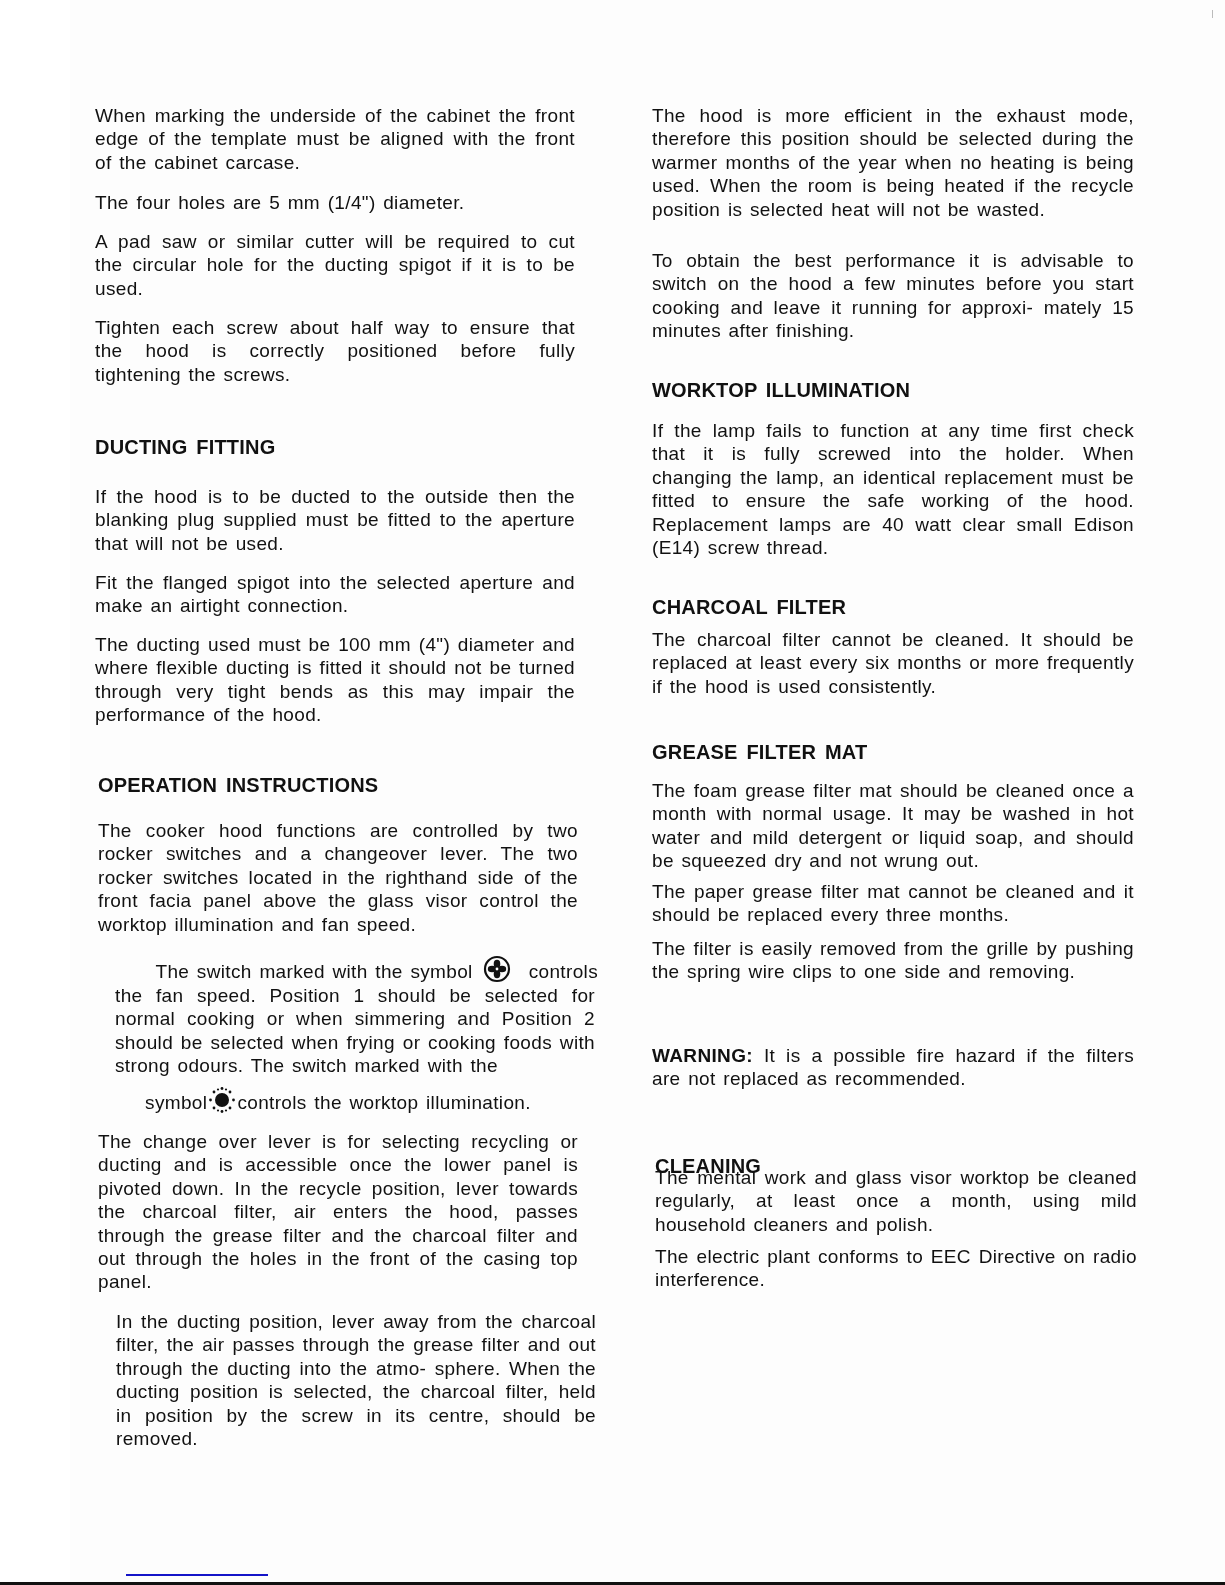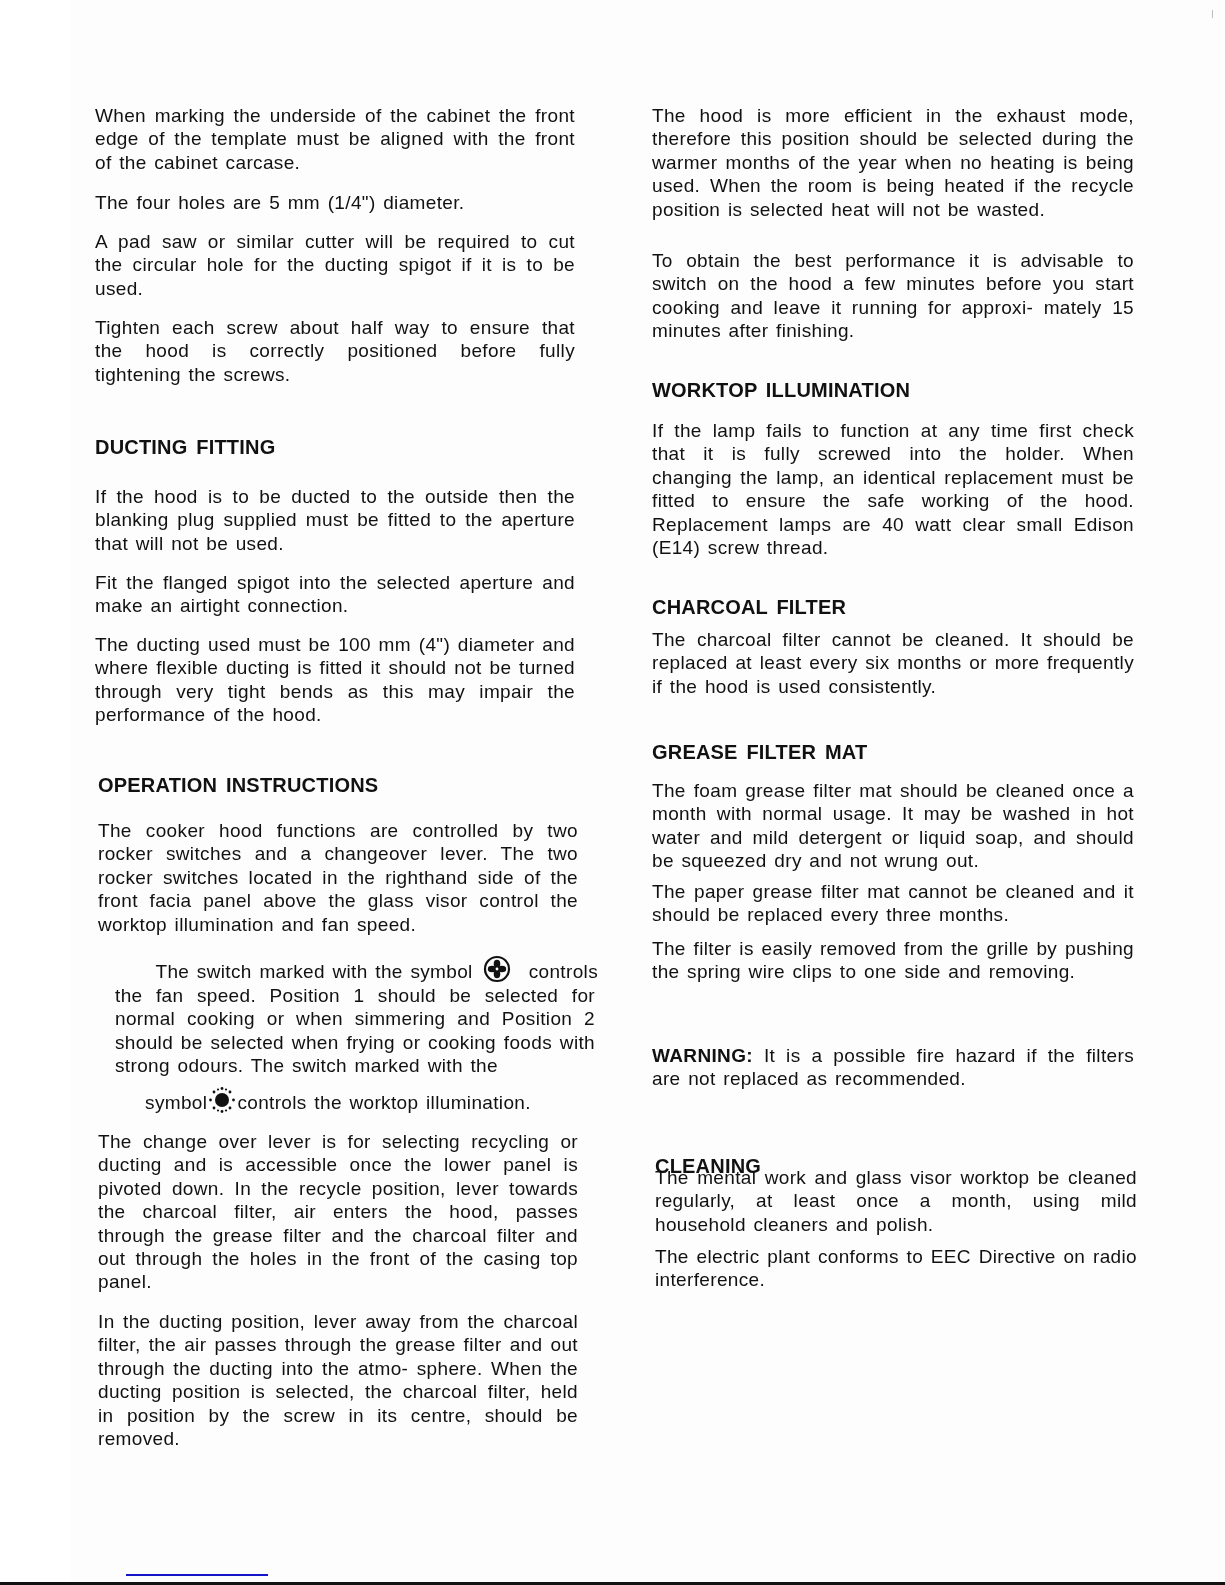--- a/index.html
+++ b/index.html
@@ -85,21 +85,21 @@
             <circle cx="19" cy="4.5" r="1.1"></circle>
           <circle cx="11" cy="25.5" r="1.1"></circle>
             <circle cx="19" cy="25.5" r="1.1"></circle>
         </g>
       </svg>
     </span>
     <span>controls the worktop illumination.</span>
   </div>
 
   <p class="p" style="top:1130px;left:3px">The change over lever is for selecting recycling or ducting and is accessible once the lower panel is pivoted down. In the recycle position, lever towards the charcoal filter, air enters the hood, passes through the grease filter and the charcoal filter and out through the holes in the front of the casing top panel.</p>
-  <p class="p" style="top:1310px;left:3px">In the ducting position, lever away from the charcoal filter, the air passes through the grease filter and out through the ducting into the atmo- sphere. When the ducting position is selected, the charcoal filter, held in position by the screw in its centre, should be removed.</p>
+  <p class="p" style="top:1310px;left:21px">In the ducting position, lever away from the charcoal filter, the air passes through the grease filter and out through the ducting into the atmo- sphere. When the ducting position is selected, the charcoal filter, held in position by the screw in its centre, should be removed.</p>
 </div>
 
 <div class="col col-right">
   <p class="p" style="top:104px">The hood is more efficient in the exhaust mode, therefore this position should be selected during the warmer months of the year when no heating is being used. When the room is being heated if the recycle position is selected heat will not be wasted.</p>
   <p class="p" style="top:249px">To obtain the best performance it is advisable to switch on the hood a few minutes before you start cooking and leave it running for approxi- mately 15 minutes after finishing.</p>
 
   <h2 class="h" style="top:379px">WORKTOP ILLUMINATION</h2>
   <p class="p" style="top:419px">If the lamp fails to function at any time first check that it is fully screwed into the holder. When changing the lamp, an identical replacement must be fitted to ensure the safe working of the hood. Replacement lamps are 40 watt clear small Edison (E14) screw thread.</p>
 
   <h2 class="h" style="top:596px">CHARCOAL FILTER</h2>

